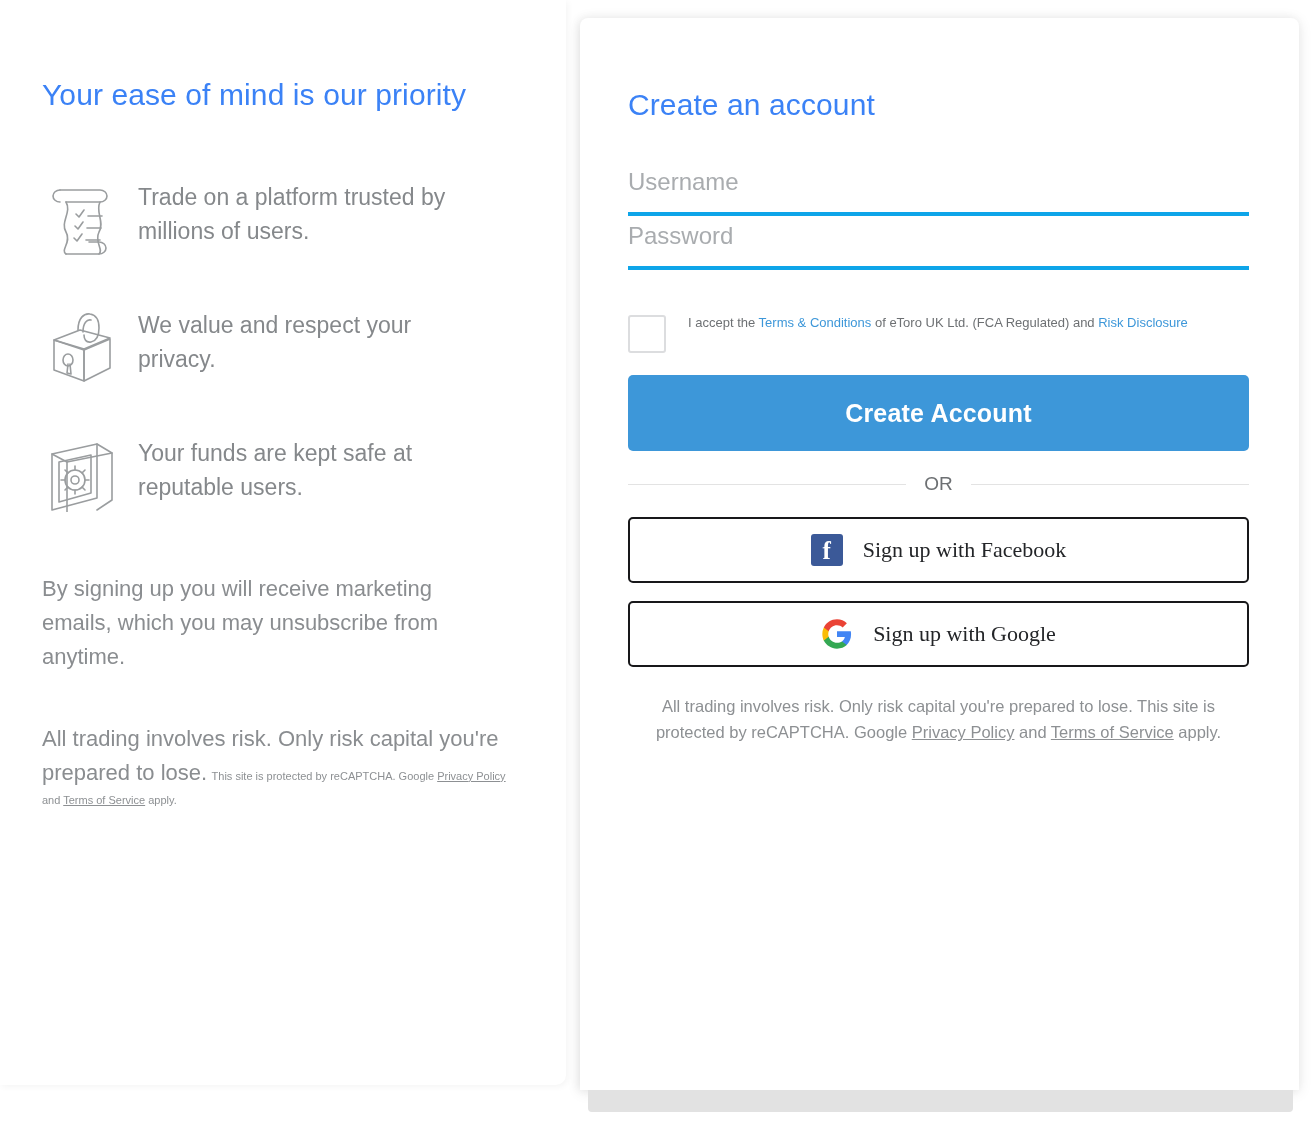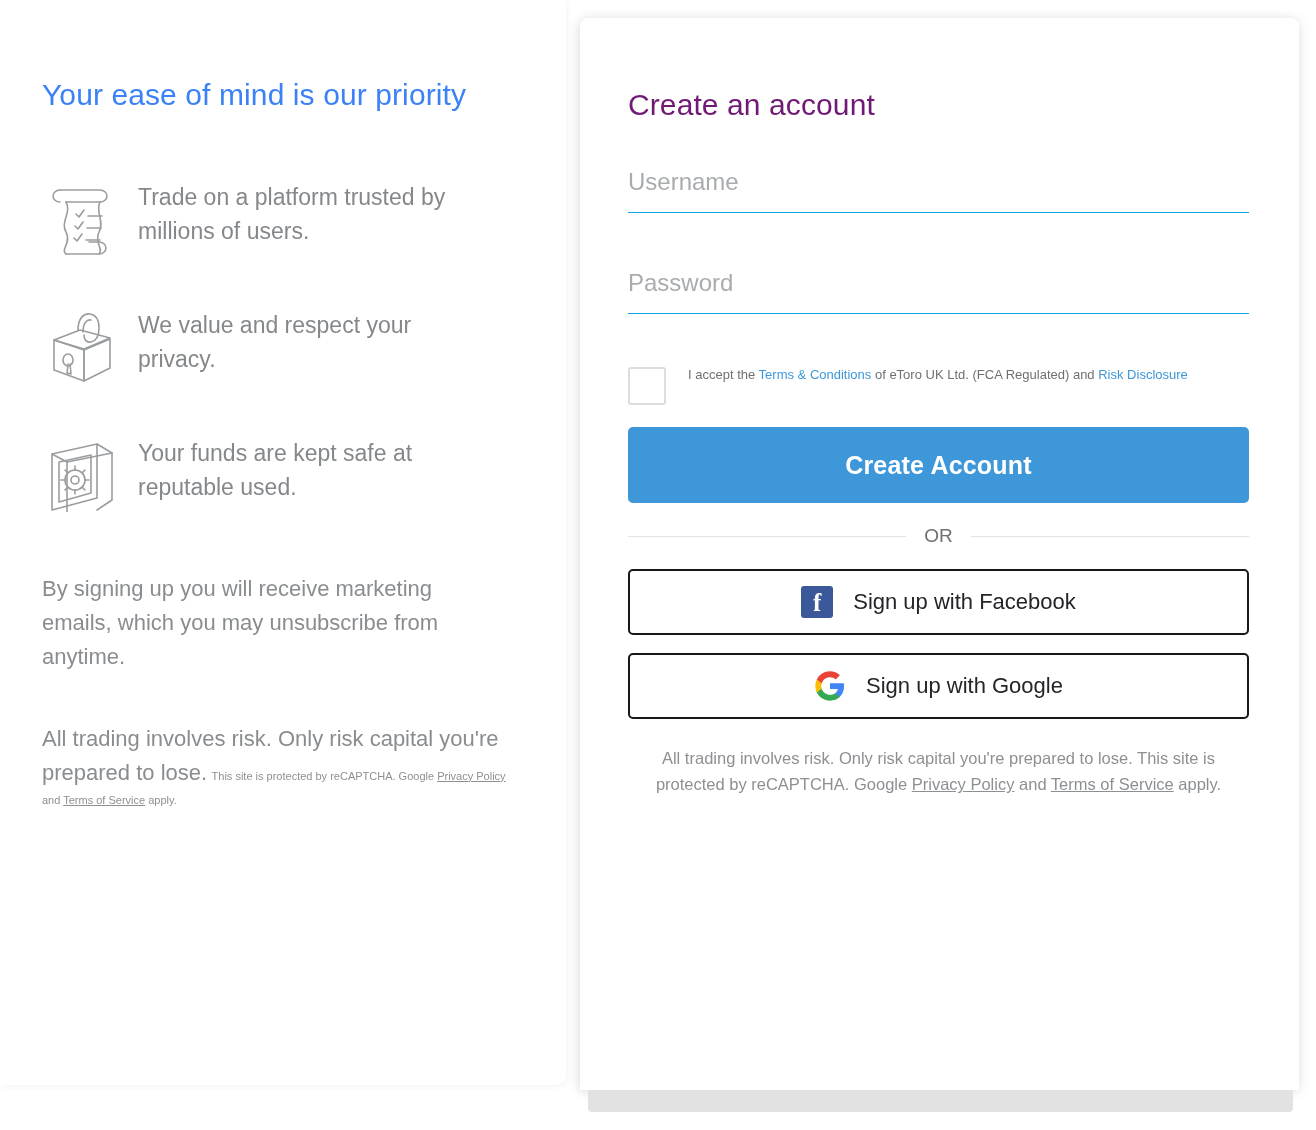--- a/index.html
+++ b/index.html
@@ -119,31 +119,30 @@
     top: 1090px;
     width: 705px;
     height: 22px;
     background: #e2e2e2;
     border-radius: 0 0 4px 4px;
   }
 
   .card-title {
     font-size: 30px;
     font-weight: 400;
-    color: #701a75;
+    color: #3b82f6;
     letter-spacing: 0.1px;
     margin-bottom: 40px;
   }
 
   
   .field {
     position: relative;
-    border-bottom: 1px solid #0ea5e9;
+    border-bottom: 4px solid #0ea5e9;
     padding: 6px 0 16px 0;
-    margin-bottom: 50px;
   }
   .field:last-of-type { margin-bottom: 0; }
 
   .field input {
     width: 100%;
     border: none;
     outline: none;
     background: transparent;
     font-family: "Liberation Sans", sans-serif;
     font-size: 24px;
@@ -228,21 +227,21 @@
     display: flex;
     align-items: center;
     justify-content: center;
     width: 100%;
     height: 66px;
     background: #ffffff;
     border: 2px solid #18181a;
     border-radius: 5px;
     cursor: pointer;
     margin-bottom: 18px;
-    font-family: Liberation Sans, sans-serif;
+    font-family: Liberation Serif, serif;
   }
 
   .social-label {
     font-size: 22px;
     color: #232528;
     margin-left: 20px;
   }
 
   .fb-icon {
     width: 32px;
@@ -345,21 +344,21 @@
               <path d="M10 22 l15 8 l45 -9"></path>
               <path d="M25 30 v50"></path>
               <path d="M17 30 l32 -7 v38 l-32 9 z"></path>
               <circle cx="33" cy="48" r="10"></circle>
               <circle cx="33" cy="48" r="4"></circle>
               <path d="M33 34 v4 M33 58 v4 M19 48 h4 M43 48 h4"></path>
               <path d="M23 38 l3 3 M40 55 l3 3 M43 38 l-3 3 M26 55 l-3 3"></path>
             </g>
           </svg>
         </div>
-        <div class="feature-text">Your funds are kept safe at reputable used.</div>
+        <div class="feature-text">Your funds are kept safe at reputable users.</div>
       </div>
 
     </div>
 
     <p class="marketing-note">By signing up you will receive marketing emails, which you may unsubscribe from anytime.</p>
 
     <div class="risk-block">
       <span class="risk-big">All trading involves risk. Only risk capital you're prepared to lose.</span>
       <span class="risk-small"><span>This site is protected by reCAPTCHA. Google </span><span class="lnk">Privacy Policy</span><span> and </span><span class="lnk">Terms of Service</span><span> apply.</span></span>
     </div>

